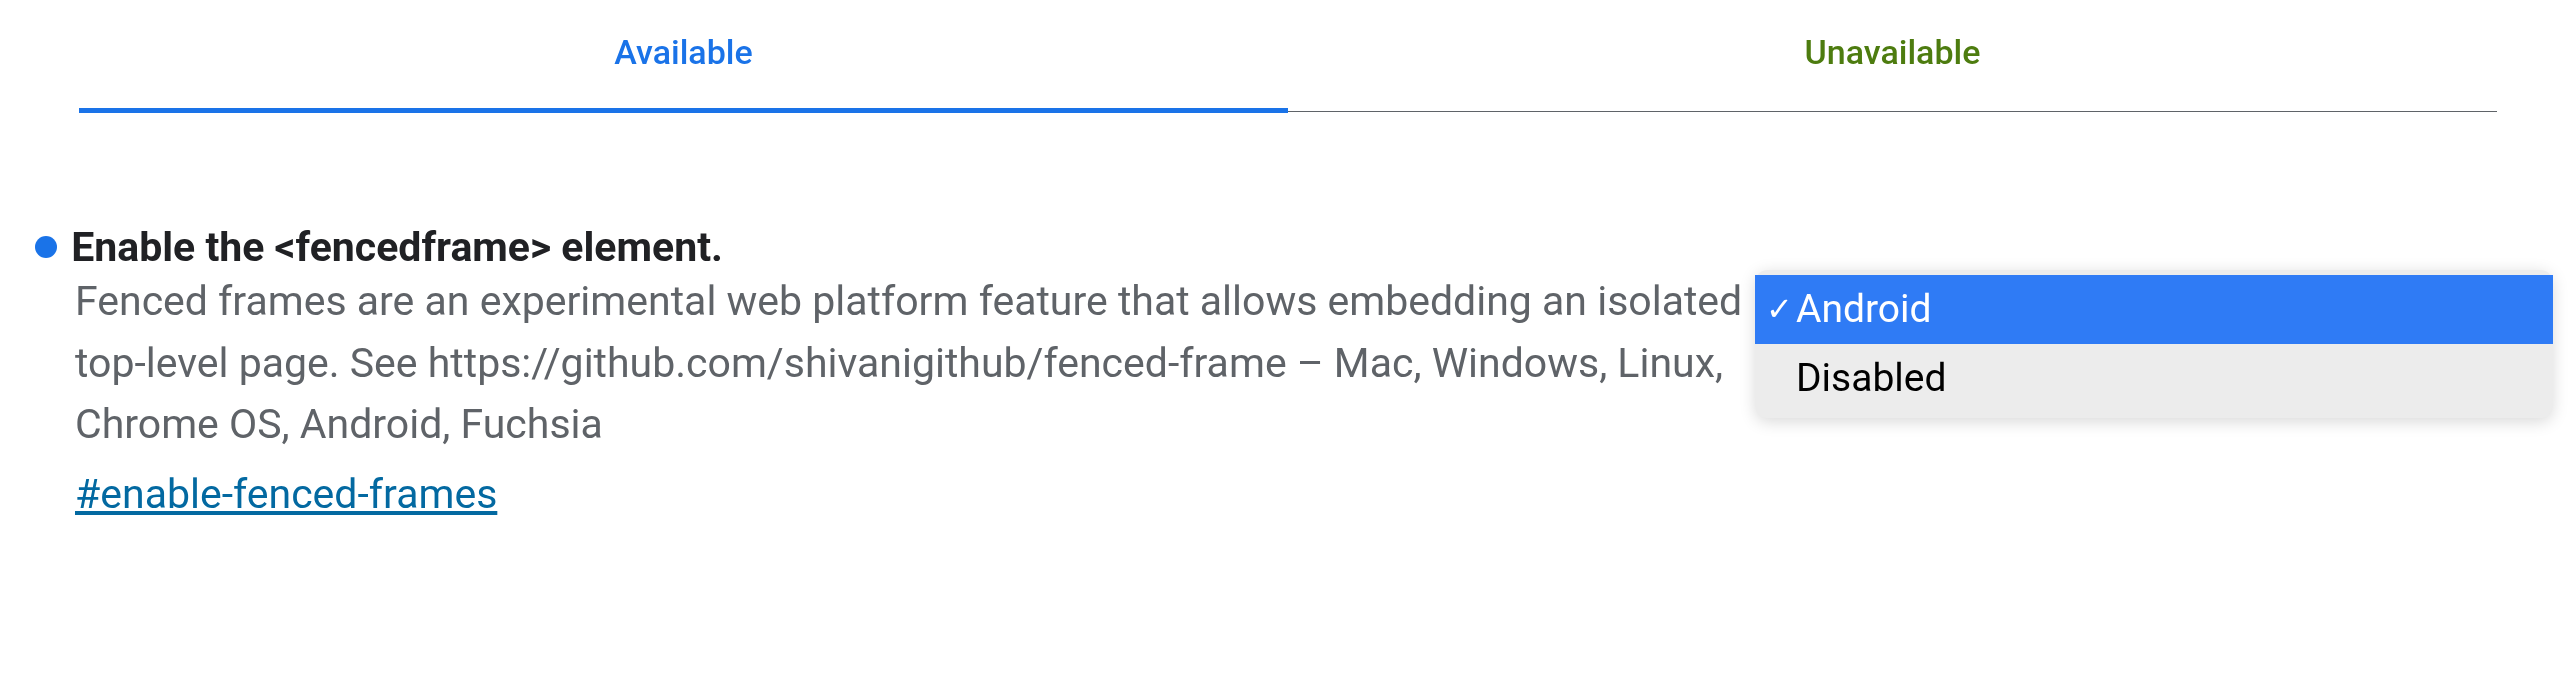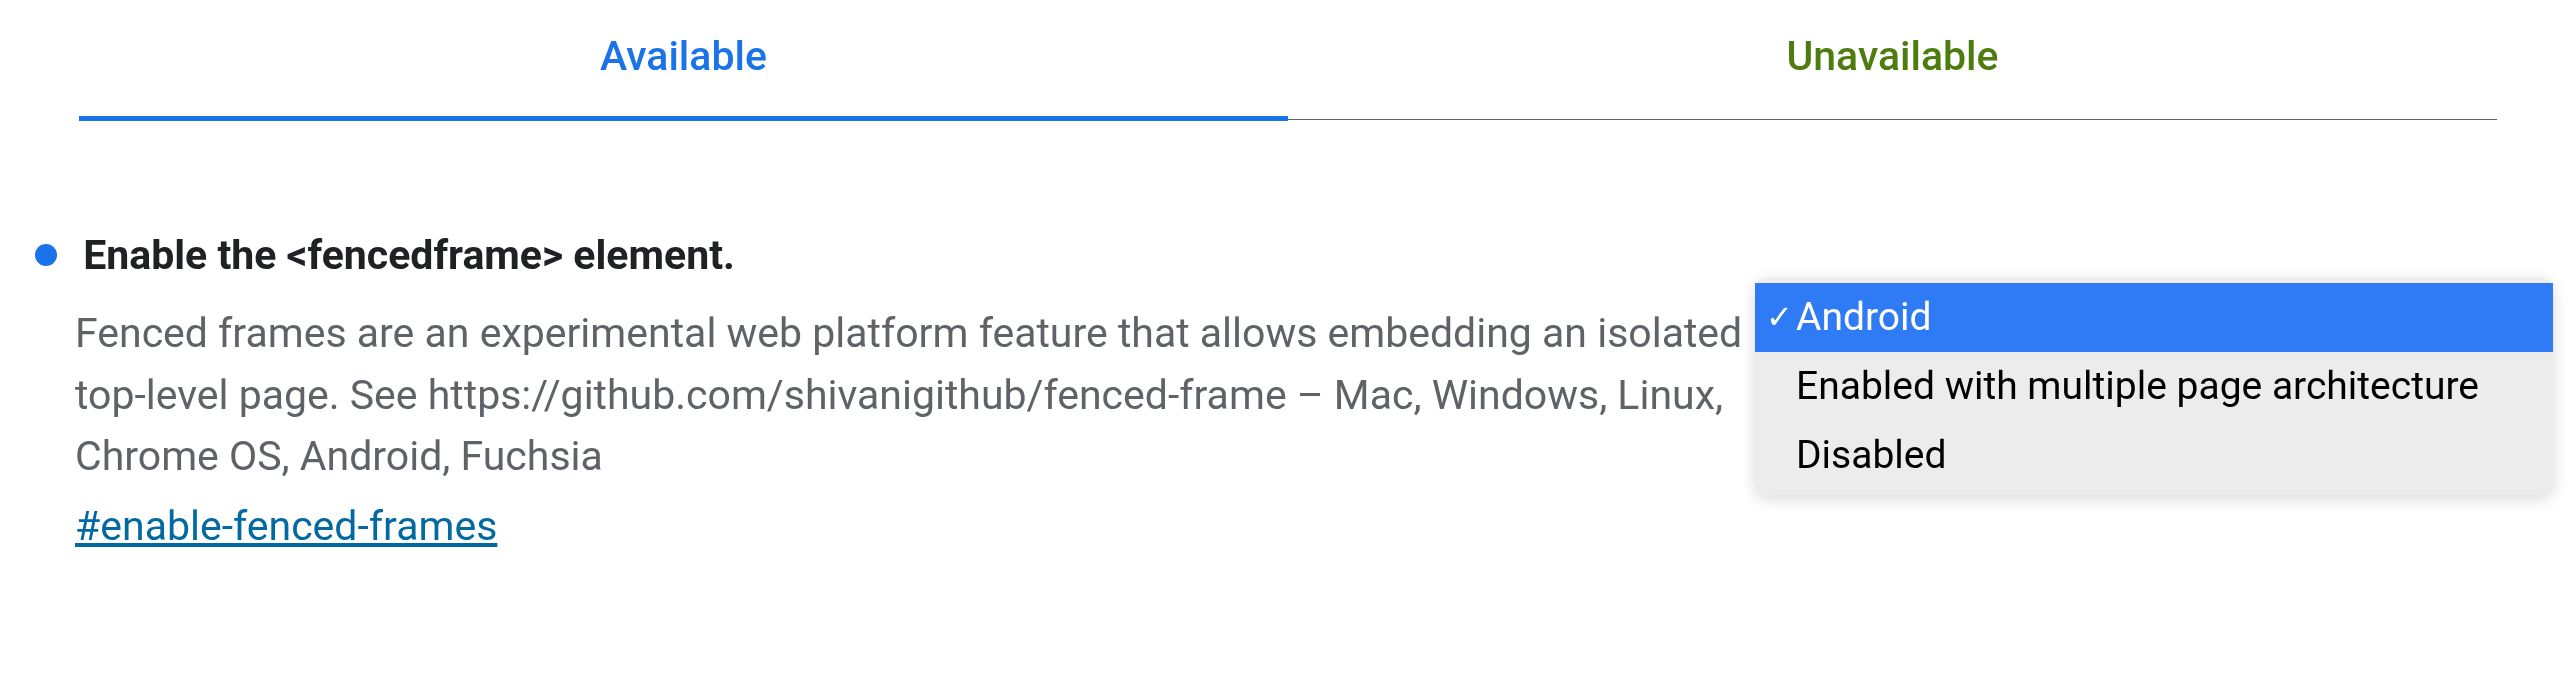--- a/index.html
+++ b/index.html
@@ -17,21 +17,21 @@
     }
     .tabs-container {
       display: flex;
       margin: 0 79px;
       border-bottom: 1.6px solid #5f6368;
     }
     .tab {
       flex: 1;
       text-align: center;
       padding: 32px 0 39px 0;
-      font-size: 41px;
+      font-size: 34px;
       font-weight: 500;
       cursor: pointer;
       position: relative;
     }
     .tab-available {
       color: #1a73e8;
     }
     .tab-available::after {
       content: "";
       position: absolute;
@@ -44,38 +44,38 @@
     .tab-unavailable {
       color: #4d7c0f;
     }
     .flag-item {
       margin: 111px 47px 0 32px;
       position: relative;
     }
     .flag-header {
       display: flex;
       align-items: center;
-      gap: 26px;
+      gap: 14px;
     }
     .blue-dot {
       width: 22px;
       height: 22px;
       border-radius: 50%;
       background: #1a73e8;
       flex-shrink: 0;
       margin-left: 3.2px;
     }
     .flag-title {
       font-size: 41px;
       font-weight: 700;
       color: #202124;
     }
     .flag-body {
       margin-left: 43px;
-      margin-top: 24px;
+      margin-top: 0;
       max-width: 1690px;
     }
     .flag-description {
       font-size: 41px;
       color: #5f6368;
       line-height: 1.5;
     }
     .flag-anchor {
       margin-top: 14.2px;
       font-size: 41px;
@@ -134,20 +134,17 @@
     <div class="flag-description">Fenced frames are an experimental web platform feature that allows embedding an isolated top-level page. See https://github.com/shivanigithub/fenced-frame – Mac, Windows, Linux, Chrome OS, Android, Fuchsia</div>
     <a class="flag-anchor">#enable-fenced-frames</a>
   </div>
 
   <div class="dropdown-menu">
     <div class="dropdown-option selected">
       <span class="check">✓</span>
       <span>Android</span>
     </div>
     <div class="dropdown-option">
-      <span>Enabled with multiple page architecture</span>
-    </div>
-    <div class="dropdown-option">
       <span>Disabled</span>
     </div>
   </div>
 </div>
 
 
 </body></html>

